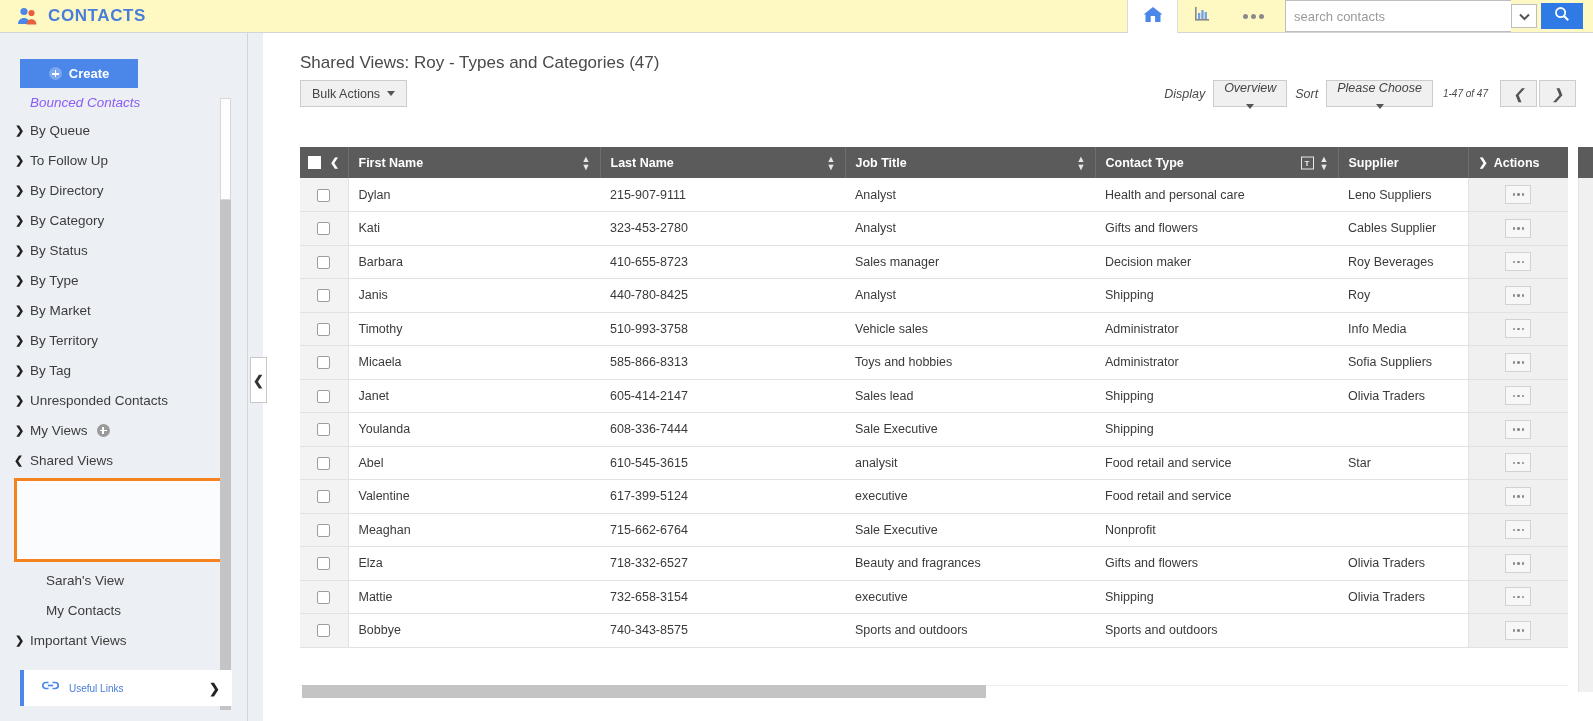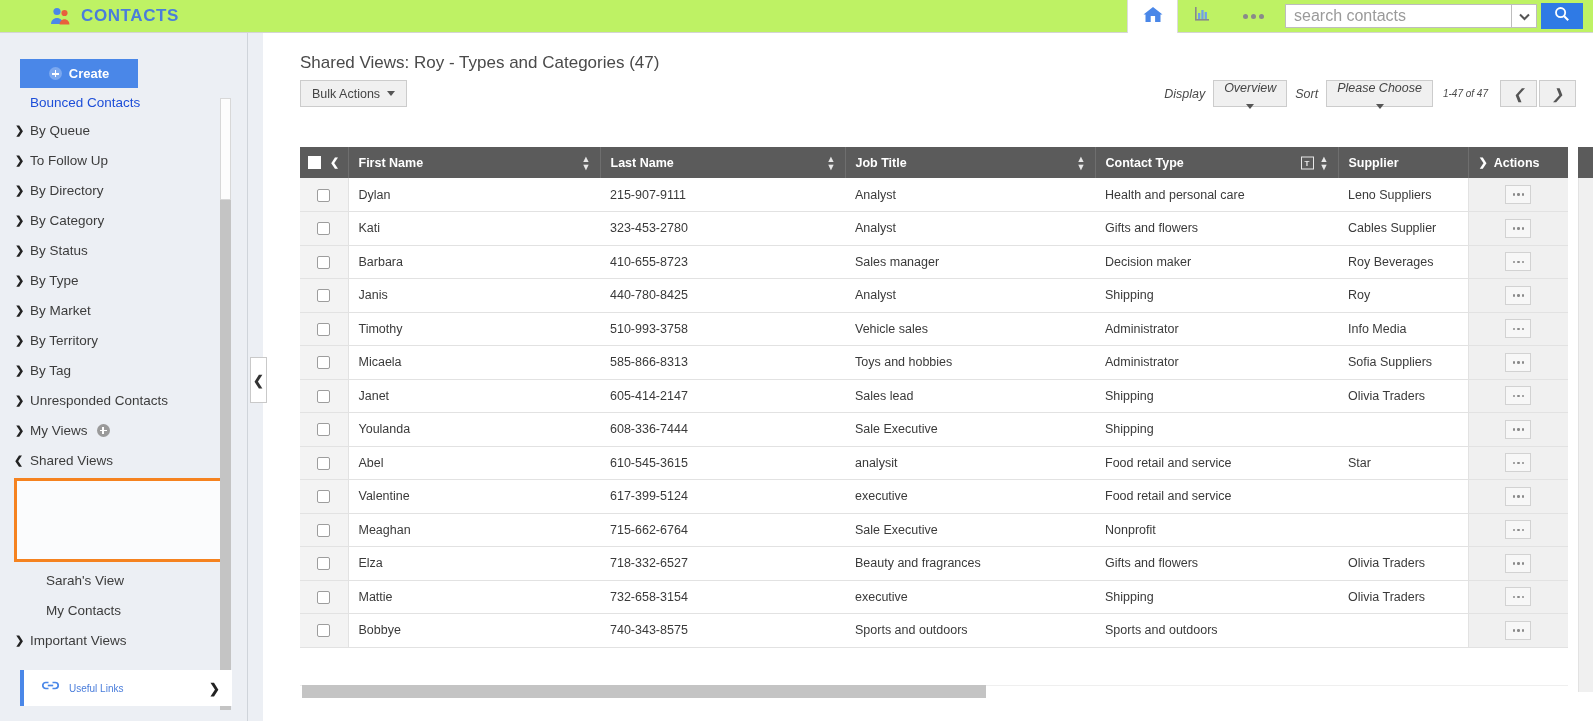--- a/index.html
+++ b/index.html
@@ -6,22 +6,22 @@
   html, body {
     width: 1593px; height: 721px;
     font-family: "Liberation Sans", sans-serif;
     background: #ffffff;
     overflow: hidden;
   }
 
   
   .topbar {
     position: absolute; left: 0; top: 0; width: 1593px; height: 33px;
-    background: #bef264; border-bottom: 1px solid #d4d4d4;
-    display: flex; align-items: center; padding-left: 33px;
+    background: #fef9c3; border-bottom: 1px solid #d4d4d4;
+    display: flex; align-items: center;
   }
   .brand { display: flex; align-items: center; gap: 9px; padding-left: 17px; }
   .brand-label {
     color: #4a7ddb; font-size: 17px; font-weight: bold; letter-spacing: .6px;
   }
   .people-icon { width: 22px; height: 20px; position: relative; }
 
   .topbar-right {
     margin-left: auto; display: flex; align-items: center; height: 33px;
   }
@@ -29,22 +29,22 @@
     width: 50px; height: 33px; display: flex; align-items: center;
     justify-content: center; border-left: 1px solid #dcdcdc;
   }
   .tb-btn.home { background: #ffffff; }
   .tb-ell { width: 52px; height: 33px; display: flex; align-items: center; justify-content: center; }
   .dot3 { display: flex; gap: 3px; }
   .dot3 i { width: 5px; height: 5px; border-radius: 50%; background: #8a8a8a; display: block; }
 
   .searchwrap { display: flex; align-items: center; margin-left: 6px; margin-right: 10px; }
   .searchbox {
-    width: 226px; height: 24px; border: 1px solid #bdbdbd; border-right: none;
-    background: #fff; font-size: 16px; color: #8d8d8d; padding: 0 8px;
+    width: 226px; height: 32px; border: 1px solid #bdbdbd; border-right: none;
+    background: #fff; font-size: 13px; color: #8d8d8d; padding: 0 8px;
     font-family: "Liberation Sans", sans-serif; outline: none;
   }
   .searchbox::placeholder { color: #9a9a9a; }
   .search-caret {
     width: 26px; height: 24px; border: 1px solid #bdbdbd; background: #fff;
     display: flex; align-items: center; justify-content: center;
   }
   .search-go {
     width: 42px; height: 26px; background: #2f7ae5; margin-left: 4px;
     display: flex; align-items: center; justify-content: center;
@@ -76,21 +76,21 @@
   .plus-circle:after { left: 5.75px; top: 3px; width: 1.5px; height: 7px; }
 
   .navlist { position: absolute; left: 0; top: 56px; width: 232px; }
   .navitem {
     height: 30px; display: flex; align-items: center; padding-left: 30px;
     font-size: 13.5px; color: #3c3c3c; cursor: pointer; position: relative;
   }
   .navitem .chev {
     position: absolute; left: 15px; font-size: 11px; color: #222; font-weight: bold;
   }
-  .navitem.clipped { color: #1d4ed8; }
+  .navitem.clipped { color: #8b5cf6; font-style: italic; }
   .navitem.sub { padding-left: 46px; font-size: 13.5px; color: #4a4a4a; }
   .navitem.sub.active { color: #2f7ae5; font-weight: bold; }
   .navitem.plain { padding-left: 46px; color: #3c3c3c; }
 
   .plus-badge {
     width: 13px; height: 13px; border-radius: 50%; background: #9a9a9a;
     margin-left: 9px; position: relative; display: inline-block;
   }
   .plus-badge:before, .plus-badge:after { content: ""; position: absolute; background: #fff; }
   .plus-badge:before { left: 3px; top: 6px; width: 7px; height: 1.5px; }

